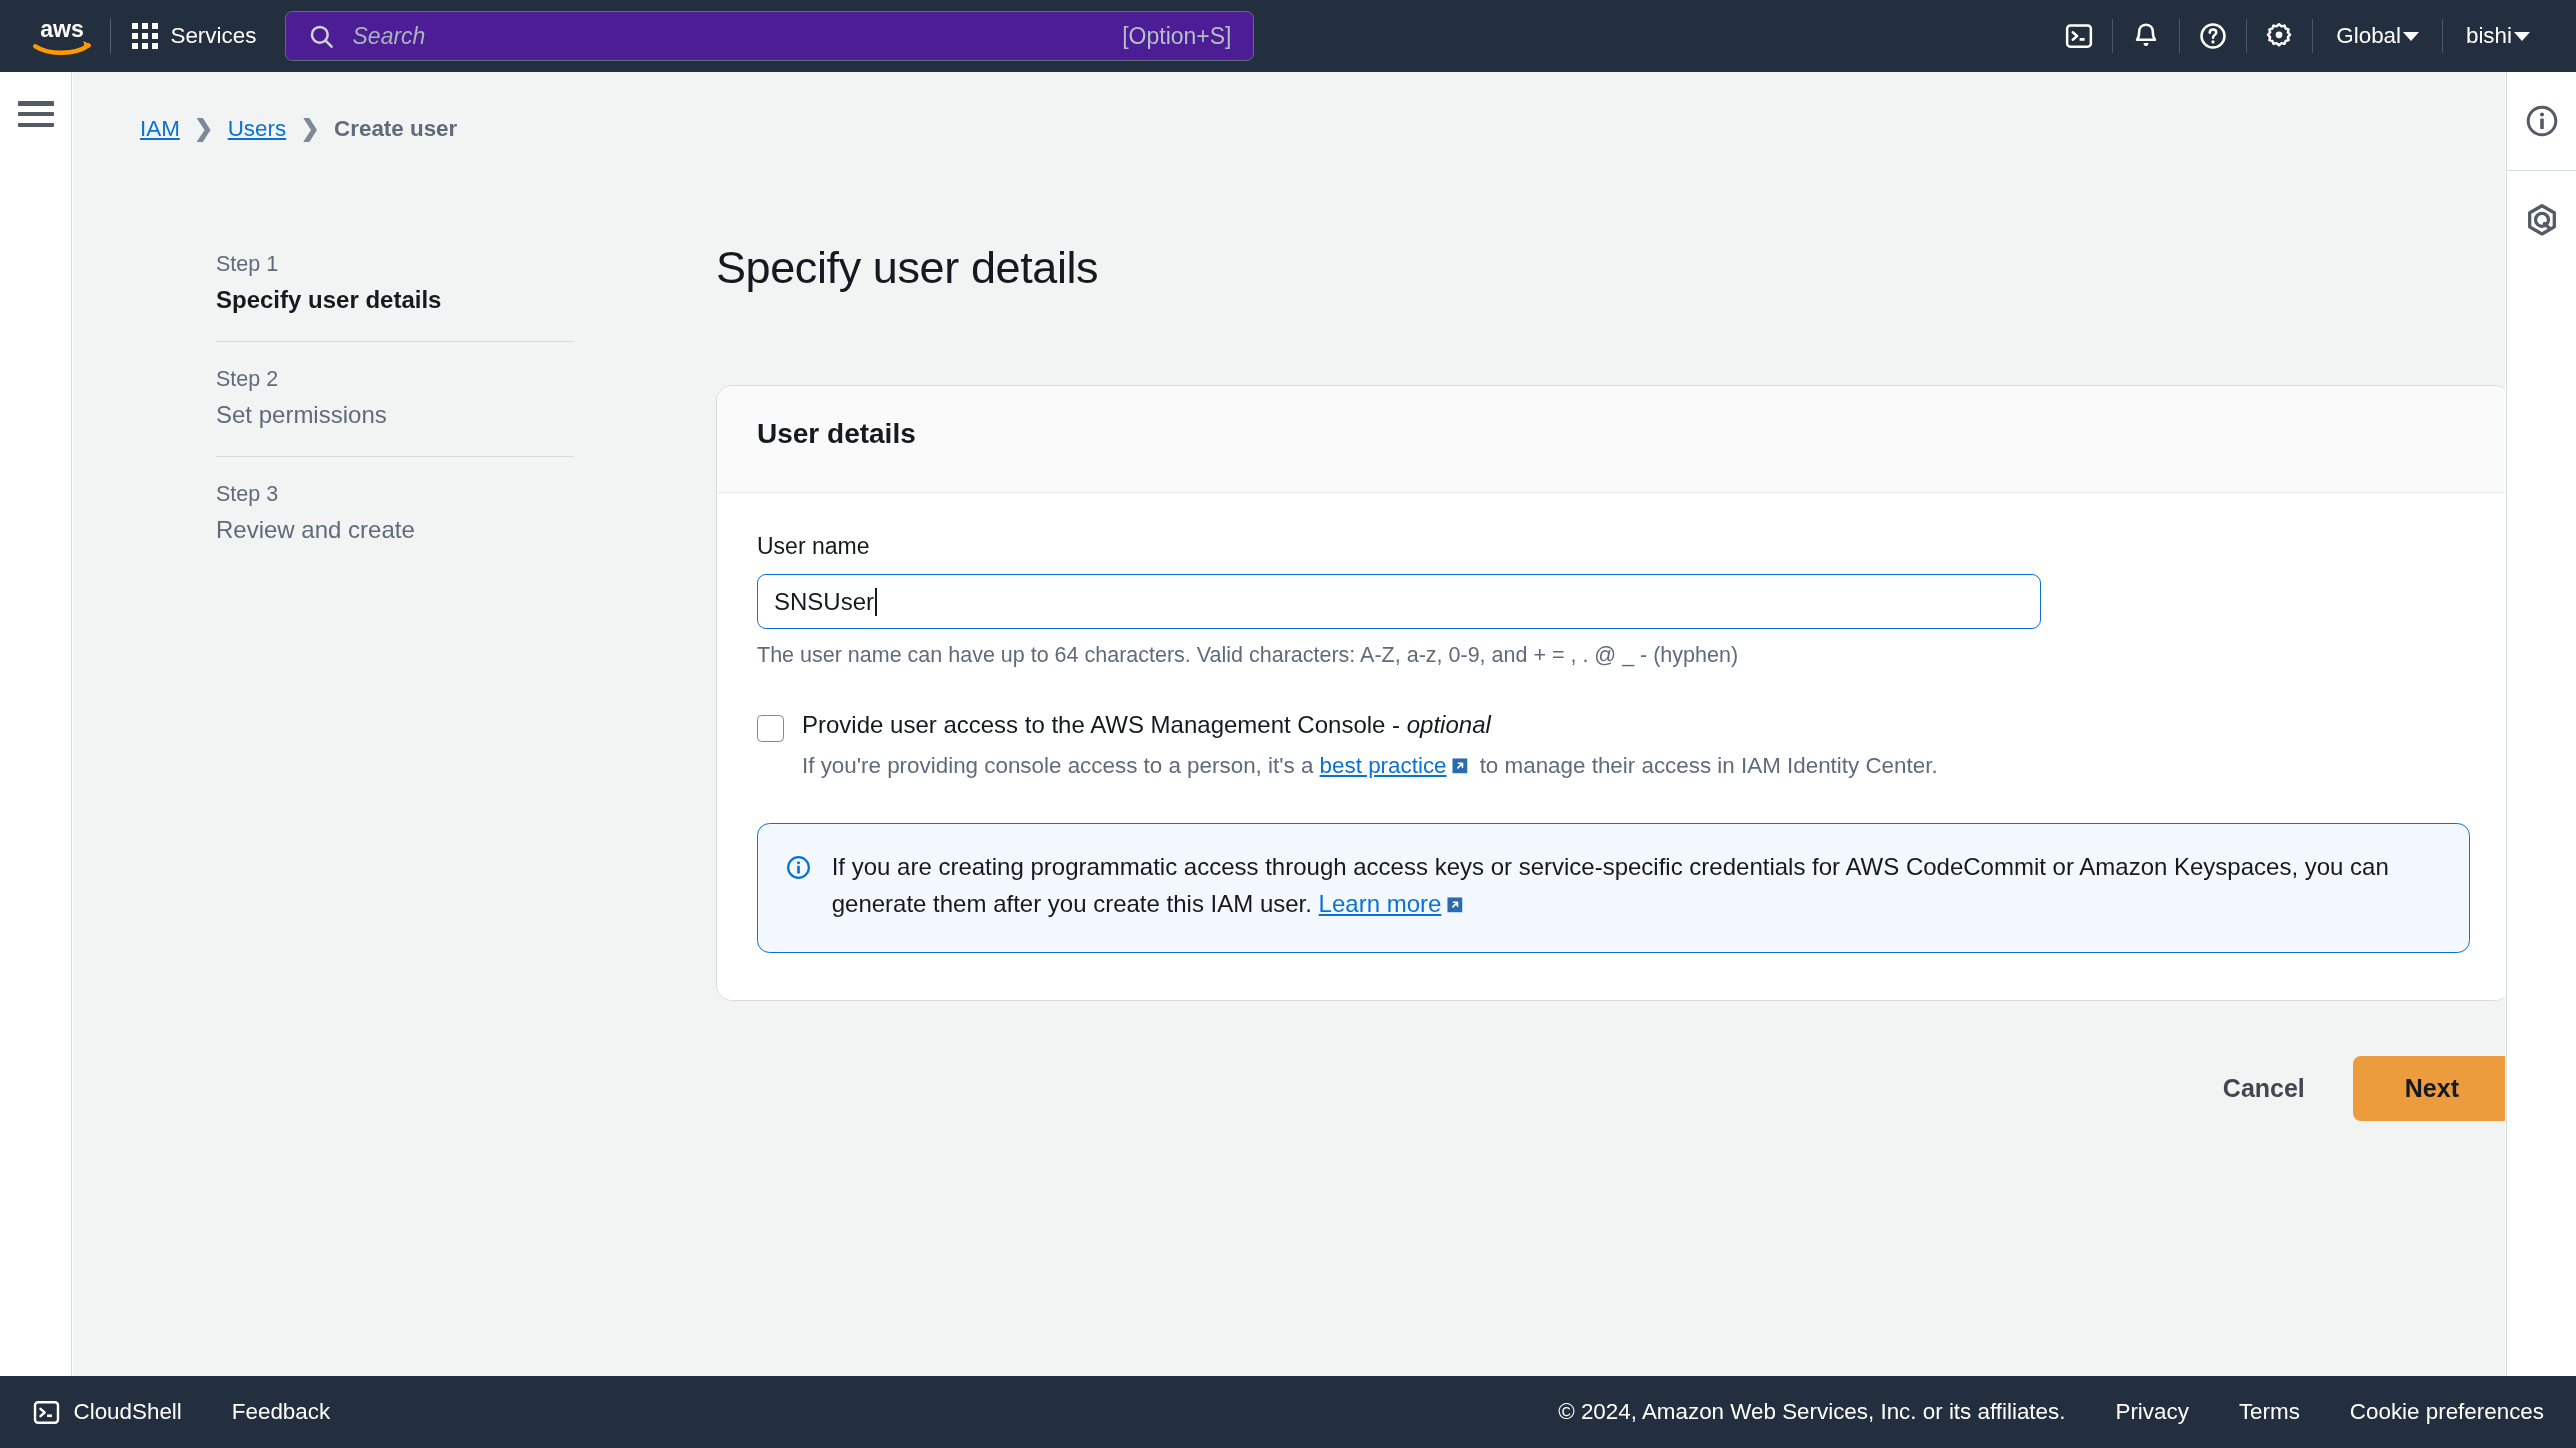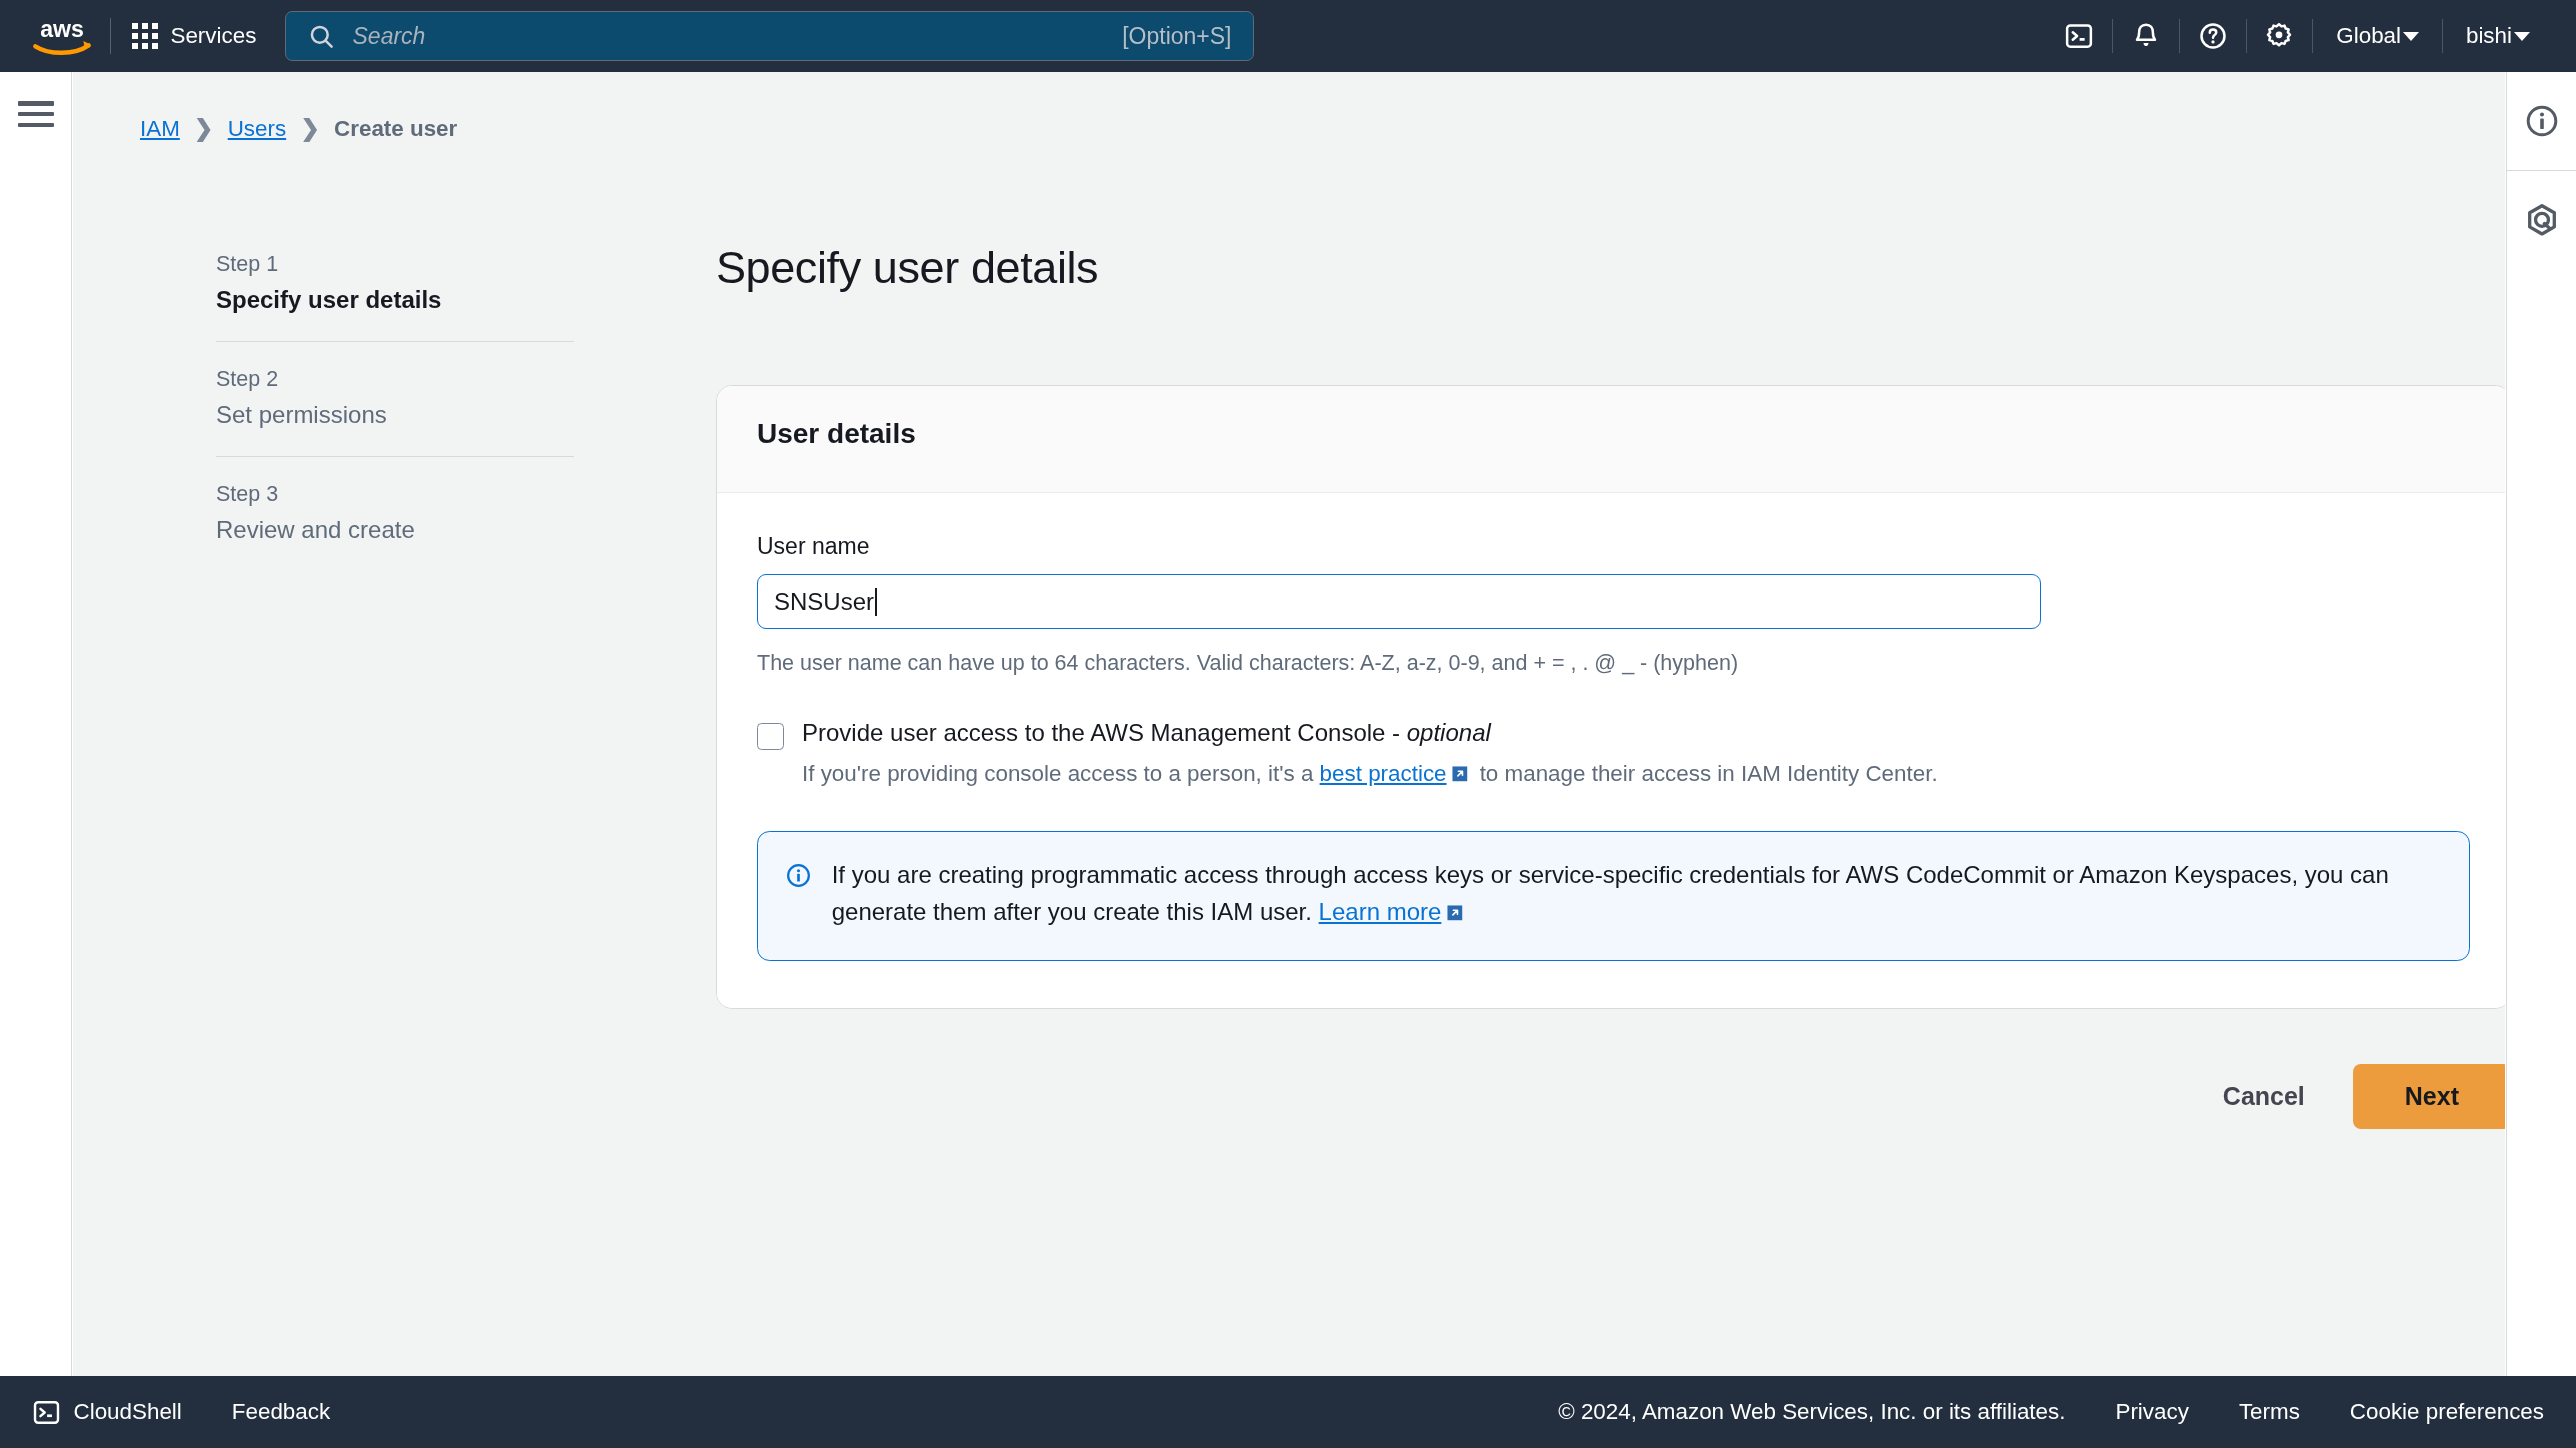--- a/index.html
+++ b/index.html
@@ -21,21 +21,21 @@
               align-items: center; justify-content: center; }
   .aws-logo svg { display:block; }
   .nav-divider { width: 0.9px; height: 36px; background: #556070; margin: 0 12.5px; }
   .services-btn { display: flex; align-items: center; gap: 12.5px; color: #ffffff;
                   font-size: 22.4px; padding: 5.4px 9px; cursor: pointer; }
   .grid-icon { display: grid; grid-template-columns: repeat(3, 6.3px);
                grid-template-rows: repeat(3, 6.3px); gap: 3.6px; }
   .grid-icon i { background: #ffffff; display: block; width: 6.3px; height: 6.3px; }
   .searchbar {
     margin-left: 19.7px; width: 969px; height: 50px;
-    background: #0c4a6e; border: 0.9px solid #5f6b7a; border-radius: 7.2px;
+    background: #4c1d95; border: 0.9px solid #5f6b7a; border-radius: 7.2px;
     display: flex; align-items: center; padding: 0 21.5px; gap: 18px; cursor: text;
   }
   .searchbar .placeholder { color: #a9b3bd; font-size: 23px; font-style: italic; flex: 1; }
   .searchbar .kbd { color: #b6bec8; font-size: 23px; }
   .nav-right { margin-left: auto; display: flex; align-items: center; height: 72px; }
   .nav-right .sep { width: 0.9px; height: 34px; background: #4a5767; }
   .nav-icon-btn { width: 66px; height: 72px; display: flex; align-items: center;
                   justify-content: center; cursor: pointer; }
   .nav-text-btn { color: #ffffff; font-size: 22.4px; padding: 0 23px; height: 72px;
                   display: flex; align-items: center; gap: 2px; cursor: pointer; }
@@ -90,21 +90,21 @@
   .panel-body { padding: 40px 40px 47px 40px; background: #ffffff; }
 
   .field-label { font-size: 23px; color: #16191f; margin-bottom: 14.3px; }
   .text-input {
     width: 1284px; height: 55px; border: 1.8px solid #0972d3; border-radius: 9px;
     display: flex; align-items: center; padding: 0 16px; background: #ffffff;
     font-size: 24px; color: #16191f; cursor: text;
   }
   .caret-bar { display: inline-block; width: 1.8px; height: 28px; background: #16191f;
                margin-left: 0.9px; }
-  .hint { font-size: 21.5px; color: #5f6b7a; margin-top: 22px; }
+  .hint { font-size: 21.5px; color: #5f6b7a; margin-top: 14px; }
 
   .checkbox-row { margin-top: 43px; display: flex; align-items: flex-start; gap: 18px; }
   .checkbox { width: 27px; height: 27px; border: 1.8px solid #7d8998; border-radius: 4.5px;
               background: #ffffff; flex: none; margin-top: 3.6px; cursor: pointer; }
   .checkbox-label { font-size: 24px; color: #16191f; }
   .checkbox-label em { font-style: italic; }
   .sub-hint { margin-top: 11.6px; margin-left: 45px; font-size: 22.4px; color: #5f6b7a; }
   .link { color: #0972d3; text-decoration: underline; cursor: pointer; }
   .extlink-icon { display: inline-block; vertical-align: -2.7px; margin: 0 3.6px; }
 

